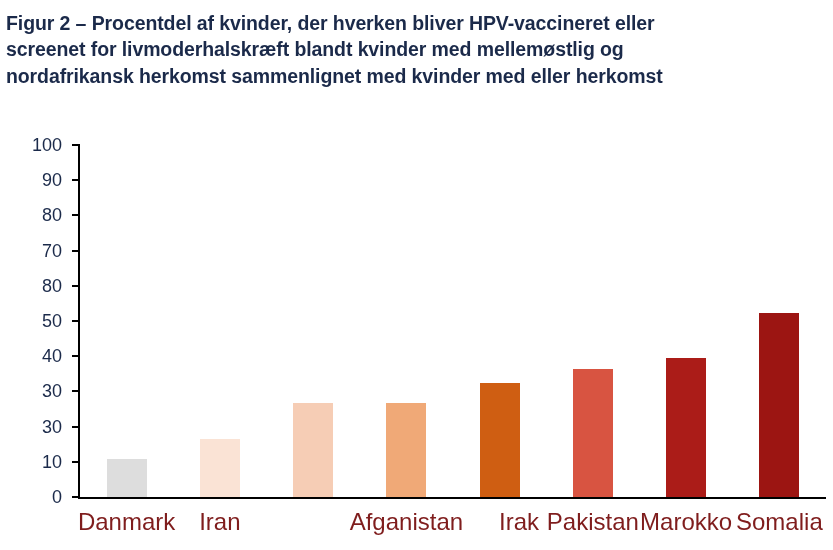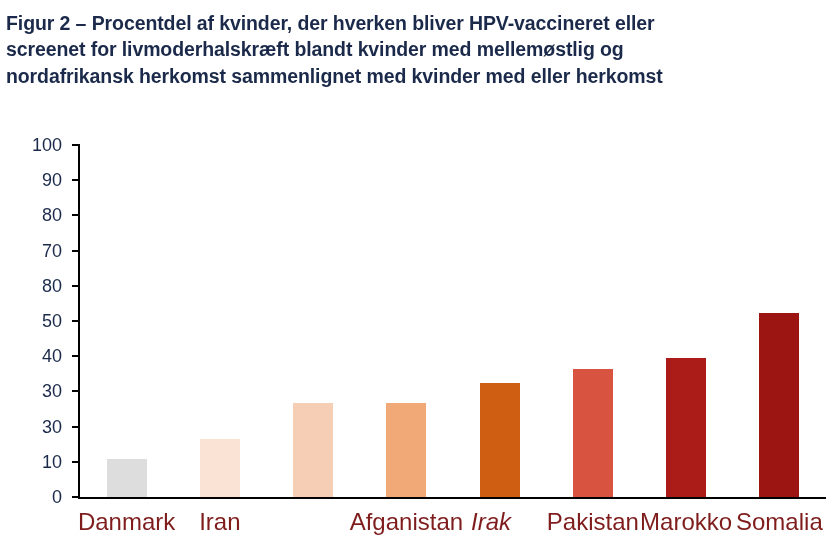--- a/index.html
+++ b/index.html
@@ -182,20 +182,20 @@
           <div class="bar" title="Marokko: 39.4" style="height: 138.688px; background: rgb(171, 28, 24);"></div>
         </div>
         <div class="bar-slot" style="left: 652.75px; width: 93.25px; height: 352px;">
           <div class="bar" title="Somalia: 52.3" style="height: 184.096px; background: rgb(156, 21, 18);"></div>
         </div>
       </div>
     <div class="xlabels" id="xlabels">
         <div class="xlab" style="left: 46.625px;">Danmark</div>
         <div class="xlab" style="left: 139.875px;">Iran</div>
         <div class="xlab" style="left: 326.375px;">Afganistan</div>
-        <div class="xlab" style="left: 411px; font-style: italic;">Irak</div>
+        <div class="xlab" style="left: 439px;">Irak</div>
         <div class="xlab" style="left: 512.875px;">Pakistan</div>
         <div class="xlab" style="left: 606.125px;">Marokko</div>
         <div class="xlab" style="left: 699.375px;">Somalia</div>
       </div>
   </div>
 
 </div>
 
 </body></html>

